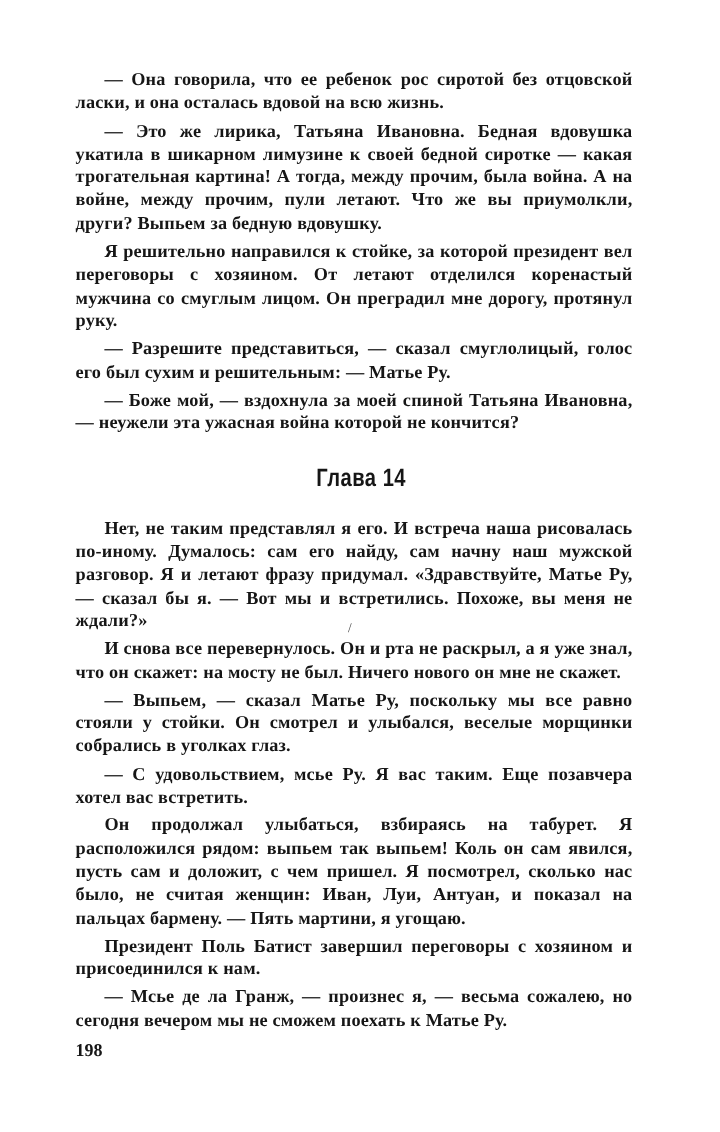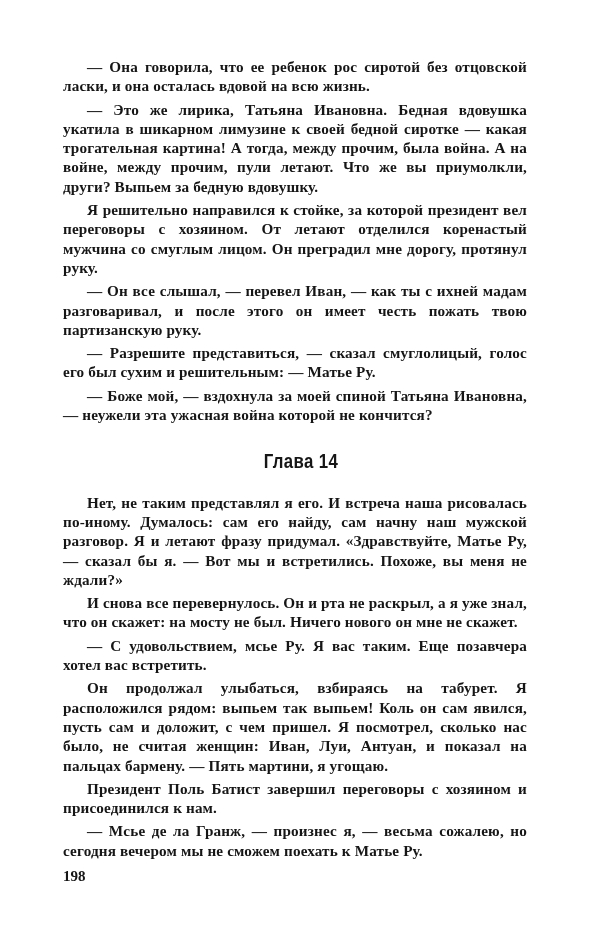--- a/index.html
+++ b/index.html
@@ -17,28 +17,28 @@
   .mark { position: absolute; left: 290px; top: 518px; font-size: 11px; color: #444;
           font-family: "Liberation Serif", serif; }
 </style>
 </head>
 <body>
 
 <div class="page">
   <p class="p">— Она говорила, что ее ребенок рос сиротой без отцовской ласки, и она осталась вдовой на всю жизнь.</p>
   <p class="p">— Это же лирика, Татьяна Ивановна. Бедная вдовушка укатила в шикарном лимузине к своей бедной сиротке — какая трогательная картина! А тогда, между прочим, была война. А на войне, между прочим, пули летают. Что же вы приумолкли, други? Выпьем за бедную вдовушку.</p>
   <p class="p">Я решительно направился к стойке, за которой президент вел переговоры с хозяином. От летают отделился коренастый мужчина со смуглым лицом. Он преградил мне дорогу, протянул руку.</p>
-  <p class="p">— Он все слышал, — перевел Иван, — как ты с ихней мадам разговаривал, и после этого он имеет честь пожать твою партизанскую руку.</p>
   <p class="p">— Разрешите представиться, — сказал смуглолицый, голос его был сухим и решительным: — Матье Ру.</p>
   <p class="p">— Боже мой, — вздохнула за моей спиной Татьяна Ивановна, — неужели эта ужасная война которой не кончится?</p>
 
   <div class="ch">Глава 14</div>
 
   <p class="p">Нет, не таким представлял я его. И встреча наша рисовалась по-иному. Думалось: сам его найду, сам начну наш мужской разговор. Я и летают фразу придумал. «Здравствуйте, Матье Ру, — сказал бы я. — Вот мы и встретились. Похоже, вы меня не ждали?»</p>
   <p class="p">И снова все перевернулось. Он и рта не раскрыл, а я уже знал, что он скажет: на мосту не был. Ничего нового он мне не скажет.</p>
+  <p class="p">— Выпьем, — сказал Матье Ру, поскольку мы все равно стояли у стойки. Он смотрел и улыбался, веселые морщинки собрались в уголках глаз.</p>
   <p class="p">— С удовольствием, мсье Ру. Я вас таким. Еще позавчера хотел вас встретить.</p>
   <p class="p">Он продолжал улыбаться, взбираясь на табурет. Я расположился рядом: выпьем так выпьем! Коль он сам явился, пусть сам и доложит, с чем пришел. Я посмотрел, сколько нас было, не считая женщин: Иван, Луи, Антуан, и показал на пальцах бармену. — Пять мартини, я угощаю.</p>
   <p class="p">Президент Поль Батист завершил переговоры с хозяином и присоединился к нам.</p>
   <p class="p">— Мсье де ла Гранж, — произнес я, — весьма сожалею, но сегодня вечером мы не сможем поехать к Матье Ру.</p>
 </div>
 
 <span class="mark">/</span>
 <div class="pnum">198</div>
 
 </body></html>

